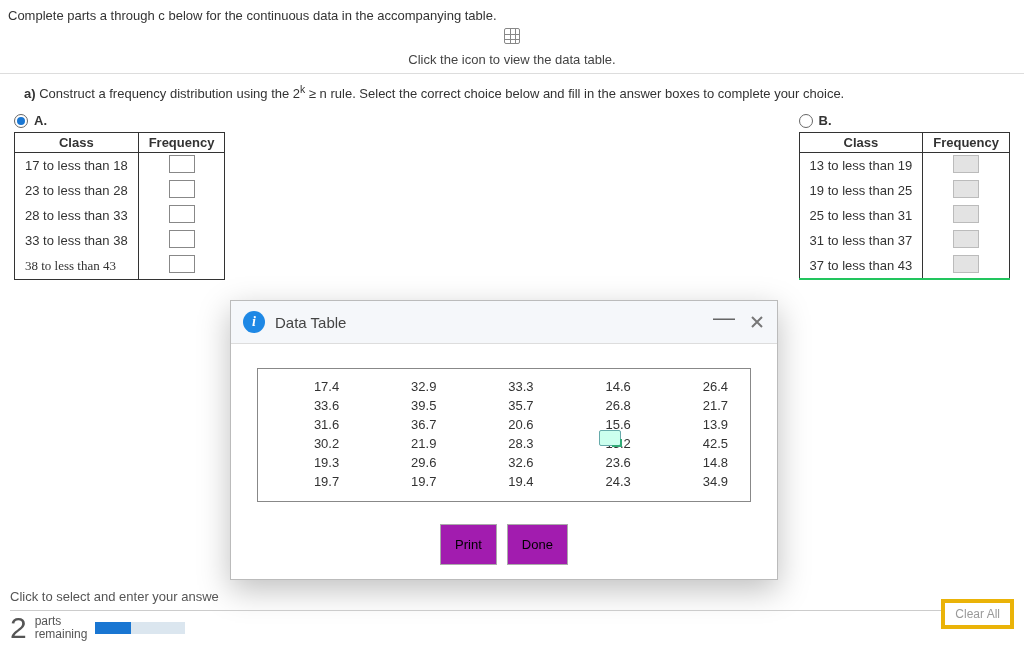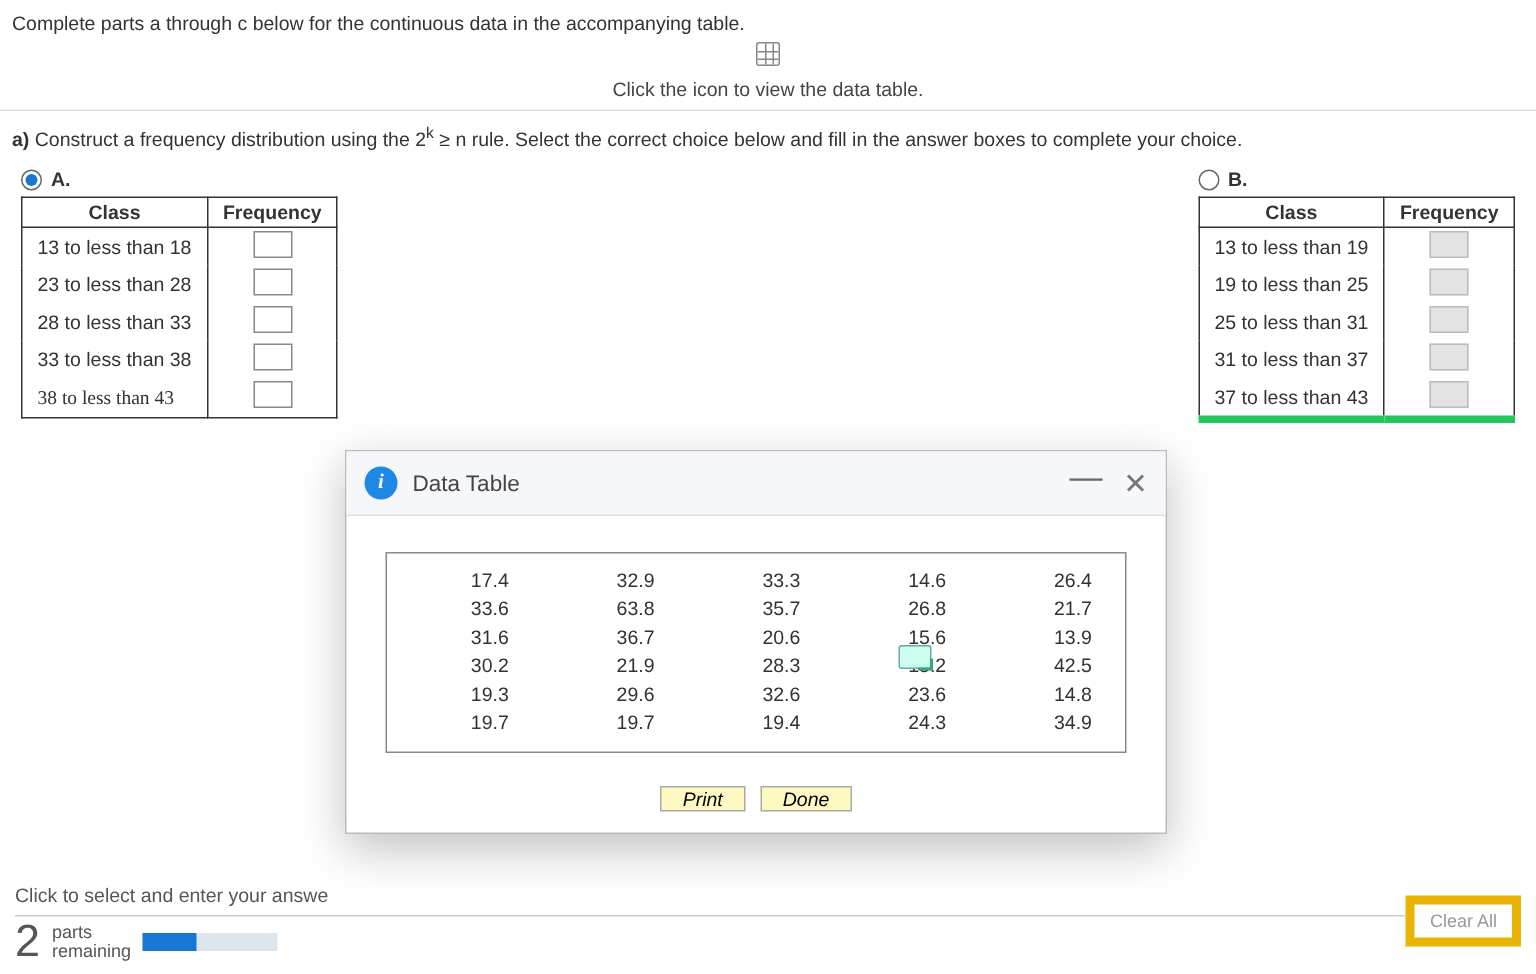--- a/index.html
+++ b/index.html
@@ -6,41 +6,41 @@
   html, body { margin:0; padding:0; font-family: Arial, Helvetica, sans-serif; font-size:13px; color:#333; background:#fff; }
   body { width:1024px; height:649px; overflow:hidden; position:relative; }
 
   .top-instructions { padding:6px 8px 4px 8px; line-height:1.5; border-bottom:1px solid #ddd; }
   .top-instructions .row2 { display:flex; align-items:center; gap:6px; margin-top:2px; color:#444;flex-direction:column; }
   .grid-icon { width:16px; height:16px; border:1px solid #888; display:inline-block; position:relative; background:#fff; border-radius:2px; }
   .grid-icon::before, .grid-icon::after { content:""; position:absolute; background:#888; }
   .grid-icon::before { left:5px; top:0; width:1px; height:100%; box-shadow:5px 0 0 #888; }
   .grid-icon::after  { top:5px; left:0; height:1px; width:100%; box-shadow:0 5px 0 #888; }
 
-  .part-a { padding:10px 8px 6px 8px; }
+  .part-a { padding:10px 8px 6px 24px; }
   .part-a b { font-weight:bold; }
   sup { font-size:0.8em; }
 
   .choices { display:flex; justify-content:space-between; padding:6px 14px 0 14px; }
   .choice-block { }
   .choice-head { display:flex; align-items:center; gap:6px; margin-bottom:4px; }
   .choice-head .letter { font-weight:bold; }
   .radio { width:14px; height:14px; border:1px solid #666; border-radius:50%; display:inline-flex; align-items:center; justify-content:center; cursor:pointer; background:#fff; }
   .radio .dot { width:8px; height:8px; background:#1976d2; border-radius:50%; display:none; }
   .radio.selected .dot { display:block; }
 
   table.freq { border-collapse:collapse; border:1px solid #333; }
   table.freq th, table.freq td { padding:2px 10px; font-size:13px; }
   table.freq th { font-weight:bold; text-align:center; border:1px solid #333; }
   table.freq td.class-cell { text-align:left; }
   table.freq td.freq-cell { text-align:center; }
   table.freq.left tbody tr td { border-left:1px solid #333; border-right:1px solid #333; }
   table.freq.left tbody tr:last-child td { border-bottom:1px solid #333;font-family:Liberation Serif, serif; }
   table.freq.right tbody tr td { border-left:1px solid #333; border-right:1px solid #333; }
-  table.freq.right tbody tr:last-child td { border-bottom:5px solid #22c55e;margin-left:45px; }
+  table.freq.right tbody tr:last-child td { border-bottom:2px solid #22c55e;margin-left:45px; }
   .freq-input { width:26px; height:18px; border:1px solid #888; background:#fff; display:inline-block; }
   .freq-input.disabled { background:#e3e3e3; border-color:#bbb; }
 
   
   .dialog { position:absolute; left:230px; top:300px; width:548px; background:#fff;
             border:1px solid #bbb; box-shadow:0 10px 30px rgba(0,0,0,0.25); }
   .dialog-header { display:flex; align-items:center; justify-content:space-between; padding:10px 12px; background:#f5f7fa; border-bottom:1px solid #ddd; }
   .dialog-header .left { display:flex; align-items:center; gap:10px; }
   .info-badge { width:22px; height:22px; border-radius:50%; background:#1e88e5; color:#fff; display:flex; align-items:center; justify-content:center; font-weight:bold; font-family:Georgia, serif; font-style:italic; font-size:14px; }
   .dialog-title { font-size:15px; color:#444; }
@@ -51,32 +51,32 @@
 
   .dialog-body { padding:24px 26px 14px 26px; }
   .data-wrap { border:1px solid #888; padding:10px 18px 12px 18px; }
   .data-grid { display:grid; grid-template-columns: repeat(5, 1fr); gap:4px 30px; font-size:13px; }
   .data-grid span { text-align:right; padding-right:4px; }
   .copy-badge { position:absolute; right:130px; top:62px; width:22px; height:16px; border:1px solid #6aa; background:#cfe; border-radius:2px; }
   .data-area { position:relative; }
   .copy-badge::after { content:""; position:absolute; right:-2px; bottom:-2px; width:8px; height:6px; border-right:2px solid #3a7; border-bottom:2px solid #3a7; }
 
   .dialog-footer { display:flex; justify-content:center; gap:10px; padding:8px 0 14px 0; }
-  .btn { border:1px solid #aaa; background:#fef9c3; padding:0 14px; font-size:13px; cursor:pointer;font-style:italic; }
+  .btn { border:1px solid #aaa; background:#a21caf; padding:12px 14px; font-size:13px; cursor:pointer; }
 
   
   .bottom-bar { position:absolute; left:0; right:0; bottom:0; padding:8px 10px 4px 10px; }
   .hint { color:#555; font-size:13px; margin-bottom:6px; }
   .bottom-flex { display:flex; align-items:center; justify-content:space-between; }
   .parts-rem { display:flex; align-items:center; gap:8px; }
   .big2 { font-size:30px; font-weight:300; color:#555; }
   .pr-text { font-size:12px; color:#555; line-height:1.1; }
   .prog { width:90px; height:12px; background:#dbe6ef; position:relative; }
   .prog .fill { position:absolute; left:0; top:0; bottom:0; width:40%; background:#1976d2; }
-  .clear-all { border:6px solid #eab308; background:#fff; color:#999; padding:4px 10px; font-size:12px; cursor:pointer; position:relative; top:-14px; }
+  .clear-all { border:4px solid #eab308; background:#fff; color:#999; padding:4px 10px; font-size:12px; cursor:pointer; position:relative; top:-14px; }
   .divider-bottom { border-top:1px solid #ccc; margin-top:4px; }
 </style>
 </head>
 <body>
 
 <div class="top-instructions">
   <div>Complete parts a through c below for the continuous data in the accompanying table.</div>
   <div class="row2">
     <span class="grid-icon"></span>
     <span>Click the icon to view the data table.</span>
@@ -97,21 +97,21 @@
     </div>
     <table class="freq left">
       <thead>
           <tr>
         <th>Class</th>
         <th>Frequency</th>
       </tr>
         </thead>
       <tbody id="tableA-body">
           <tr>
-            <td class="class-cell">13 to less than 18</td>
+            <td class="class-cell">17 to less than 18</td>
             <td class="freq-cell"><span class="freq-input"></span></td>
           </tr>
           <tr>
             <td class="class-cell">23 to less than 28</td>
             <td class="freq-cell"><span class="freq-input"></span></td>
           </tr>
           <tr>
             <td class="class-cell">28 to less than 33</td>
             <td class="freq-cell"><span class="freq-input"></span></td>
           </tr>
@@ -184,21 +184,21 @@
     <div class="data-area">
       <span class="copy-badge"></span>
       <div class="data-wrap">
         <div class="data-grid" id="data-grid">
             <span>17.4</span>
             <span>32.9</span>
             <span>33.3</span>
             <span>14.6</span>
             <span>26.4</span>
             <span>33.6</span>
-            <span>63.8</span>
+            <span>39.5</span>
             <span>35.7</span>
             <span>26.8</span>
             <span>21.7</span>
             <span>31.6</span>
             <span>36.7</span>
             <span>20.6</span>
             <span>15.6</span>
             <span>13.9</span>
             <span>30.2</span>
             <span>21.9</span>

